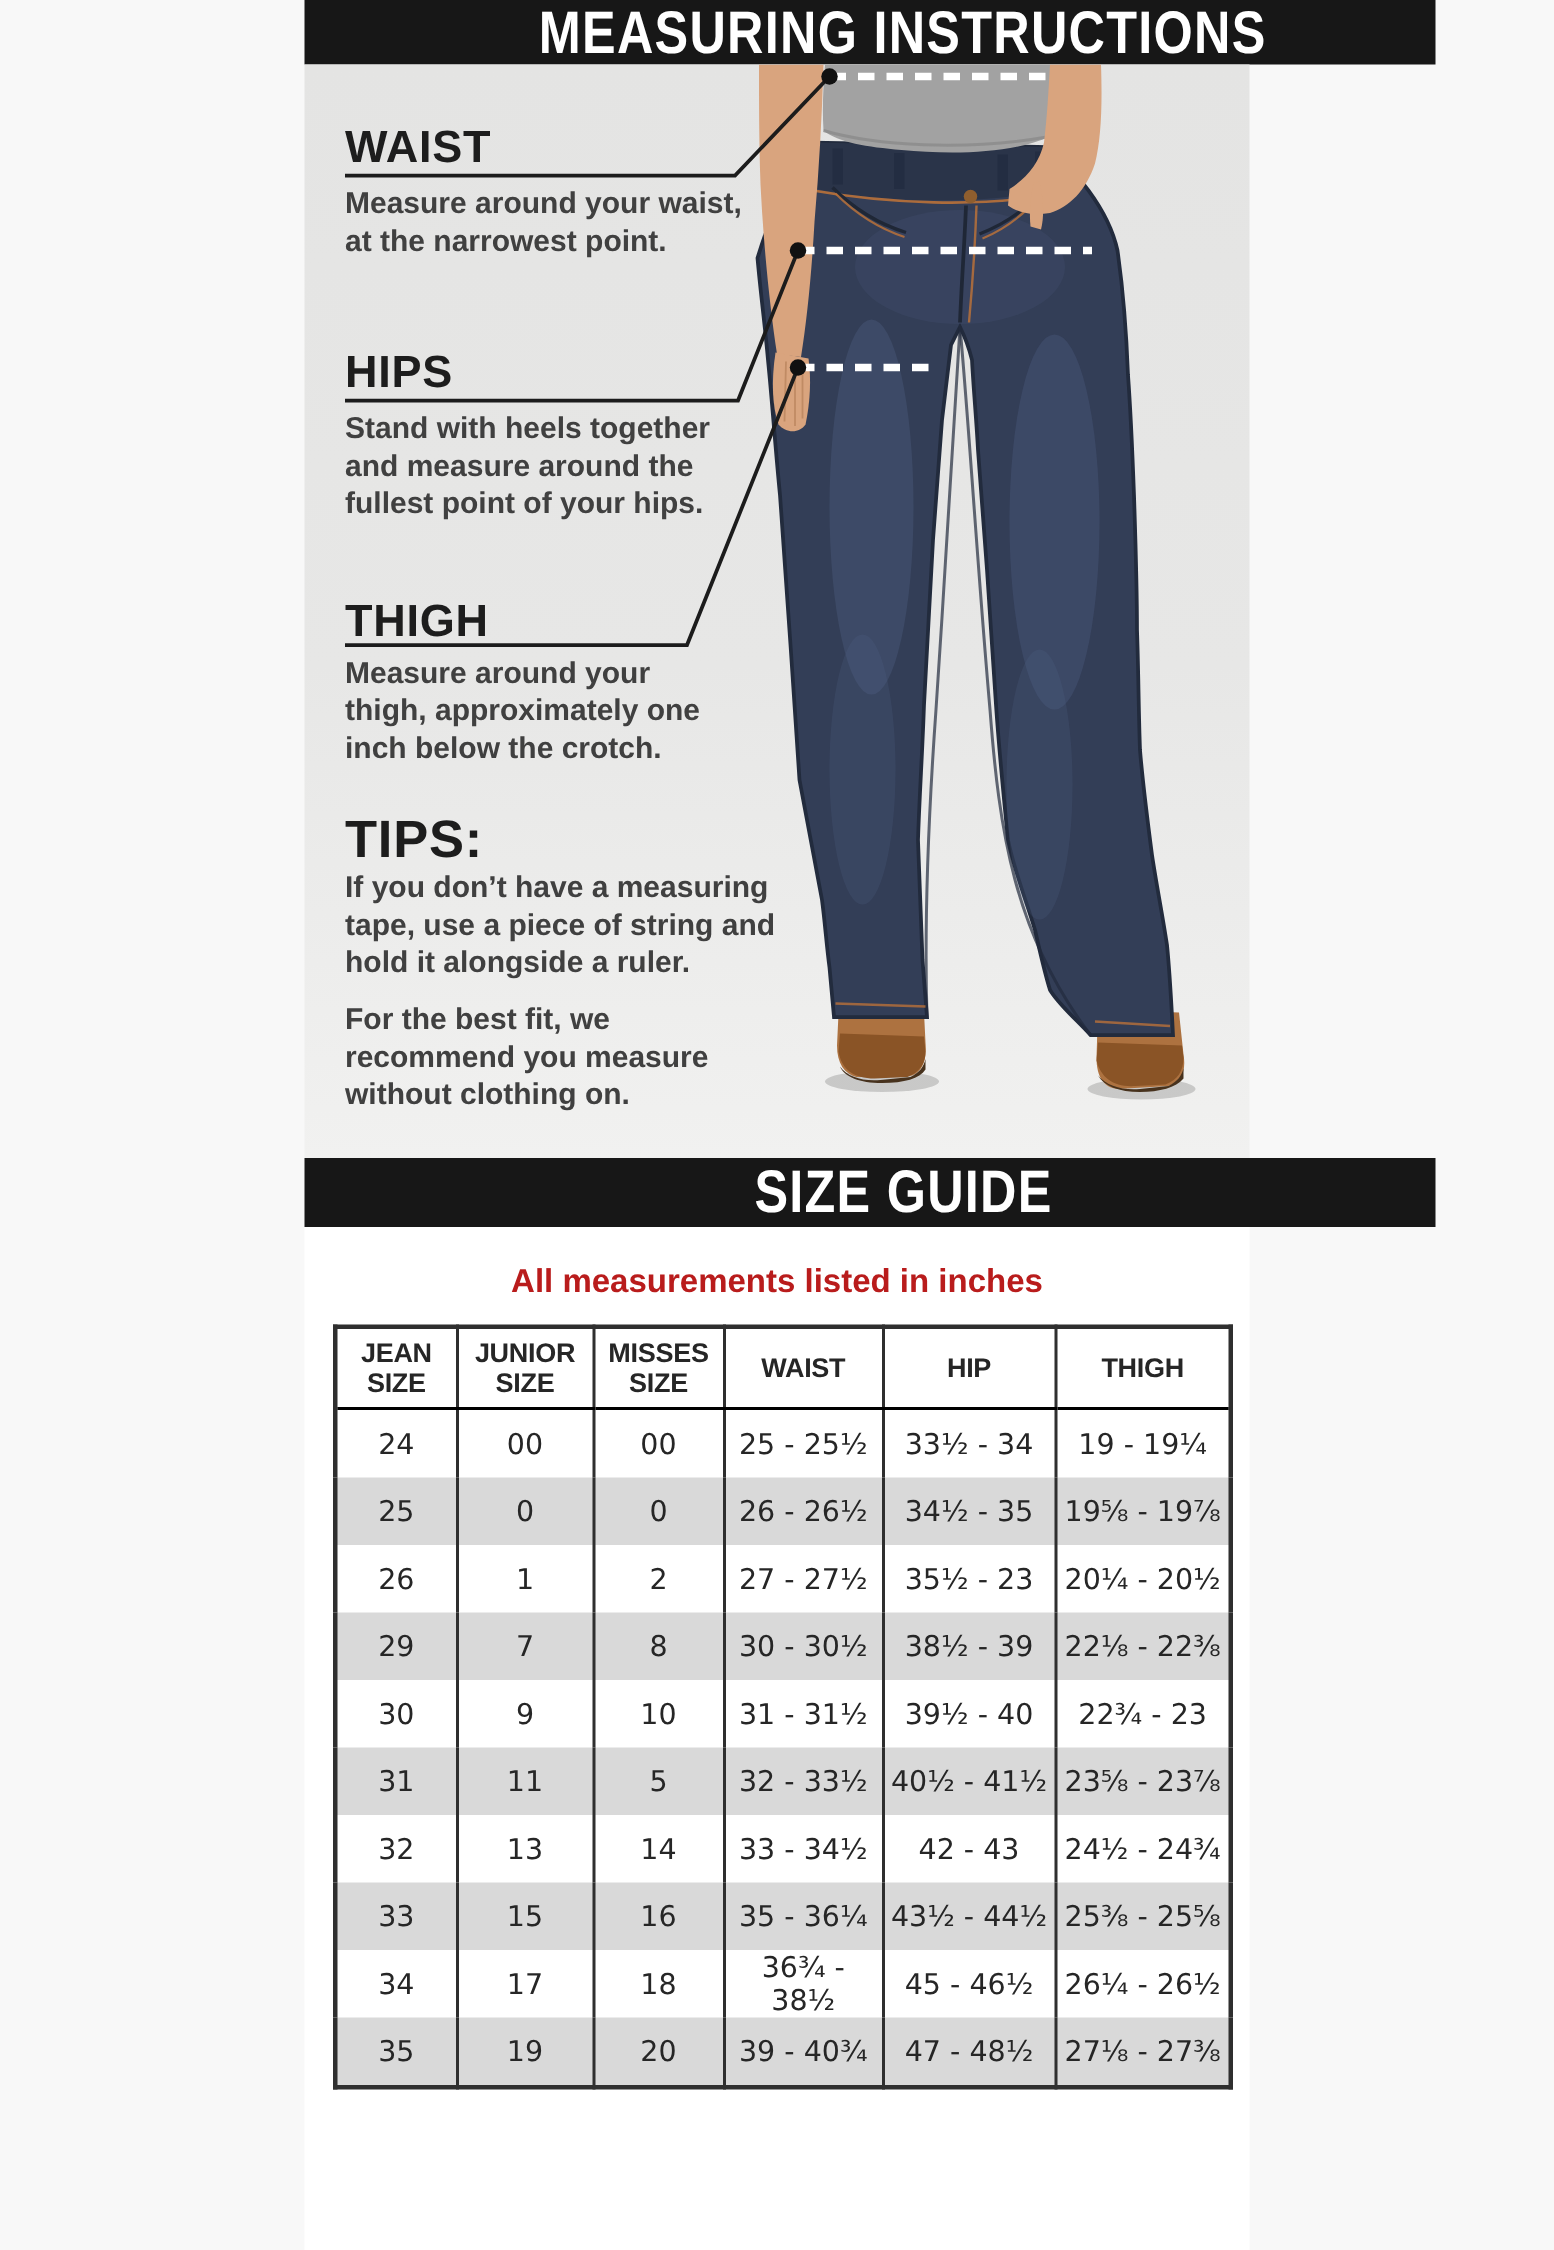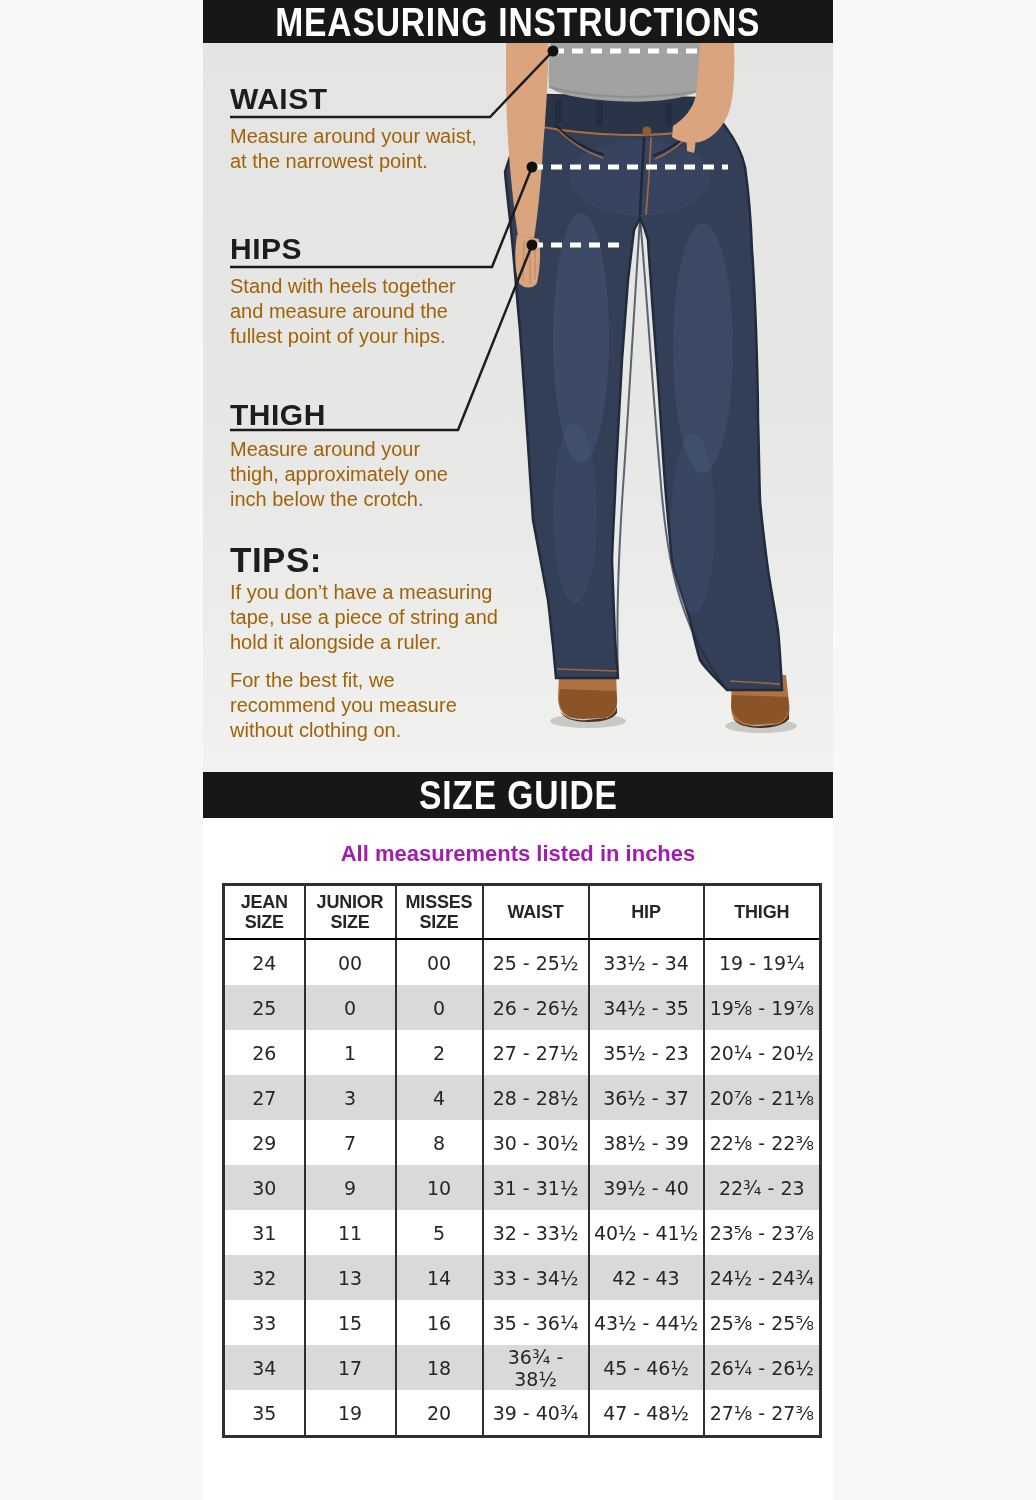--- a/index.html
+++ b/index.html
@@ -1,47 +1,47 @@
 <!DOCTYPE html>
 <html><head>
 <meta charset="utf-8">
 <style>
   html,body{margin:0;padding:0;}
   body{width:1036px;height:1500px;background:#f8f8f8;font-family:"Liberation Sans",sans-serif;}
   .page{position:relative;width:1036px;height:1500px;overflow:hidden;}
   .abs{position:absolute;}
 
   
-  .bar{left:203px;width:630px;background:#171717;color:#ffffff;display:flex;align-items:center;justify-content:center;}
+  .bar{left:203px;width:710px;background:#171717;color:#ffffff;display:flex;align-items:center;justify-content:center;padding-left:44px;}
   .bar-inner{display:inline-block;transform:scaleX(.84);font-weight:bold;letter-spacing:1px;white-space:nowrap;
              font-size:40px;line-height:1;}
   #bar-measuring{top:0;height:43px;}
   #bar-sizeguide{top:772px;height:46px;}
 
   
   #panel{left:203px;top:43px;width:630px;height:729px;
          background:linear-gradient(180deg,#e4e4e3 0%,#e7e7e6 55%,#f1f1f0 100%);}
   #panel-svg{left:203px;top:43px;width:630px;height:729px;}
 
   .sec-heading{font-weight:bold;color:#1d1d1d;font-size:30px;line-height:1;letter-spacing:.5px;}
-  .sec-body{color:#a16207;font-size:20px;line-height:25px;white-space:pre-line;font-weight:400;width:300px;}
+  .sec-body{color:#404040;font-size:20px;line-height:25px;white-space:pre-line;font-weight:700;width:300px;}
   #waist-heading{left:230px;top:84px;}
   #waist-body{left:230px;top:124px;}
   #hips-heading{left:230px;top:234px;}
   #hips-body{left:230px;top:274px;}
   #thigh-heading{left:230px;top:400px;}
   #thigh-body{left:230px;top:437px;}
   #tips-heading{left:230px;top:542px;font-size:35px;}
   #tips-body1{left:230px;top:580px;}
   #tips-body2{left:230px;top:668px;}
 
   
   #lower{left:203px;top:818px;width:630px;height:682px;background:#ffffff;}
   #units-note{left:203px;top:841px;width:630px;text-align:center;font-weight:bold;
-              font-size:22px;color:#a21caf;}
+              font-size:22px;color:#b91c1c;}
 
   
   #size-table{left:222px;top:883px;width:597px;border-collapse:collapse;table-layout:fixed;
               font-family:"DejaVu Sans","Liberation Sans",sans-serif;}
   #size-table,#size-table th,#size-table td{border:0 solid #2f2f2f;}
   #size-table{border:3px solid #2f2f2f;}
   #size-table th,#size-table td{border-left:2px solid #2f2f2f;text-align:center;vertical-align:middle;
               color:#262626;padding:0;}
   #size-table th:first-child,#size-table td:first-child{border-left:none;}
   #size-table thead th{height:52px;font-size:18px;line-height:20px;font-weight:bold;
@@ -241,28 +241,20 @@
         </tr>
         <tr>
           <td>26</td>
           <td>1</td>
           <td>2</td>
           <td>27 - 27½</td>
           <td>35½ - 23</td>
           <td>20¼ - 20½</td>
         </tr>
         <tr>
-          <td>27</td>
-          <td>3</td>
-          <td>4</td>
-          <td>28 - 28½</td>
-          <td>36½ - 37</td>
-          <td>20⅞ - 21⅛</td>
-        </tr>
-        <tr>
           <td>29</td>
           <td>7</td>
           <td>8</td>
           <td>30 - 30½</td>
           <td>38½ - 39</td>
           <td>22⅛ - 22⅜</td>
         </tr>
         <tr>
           <td>30</td>
           <td>9</td>

